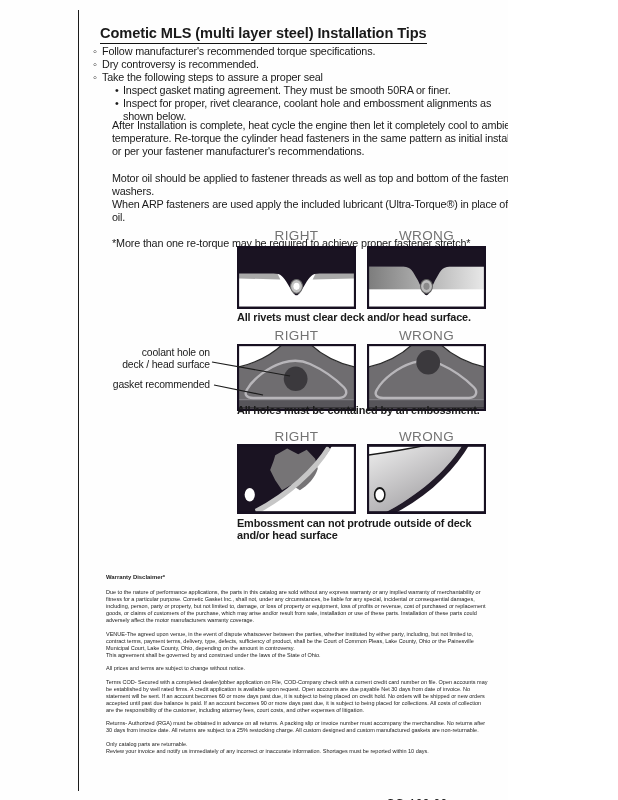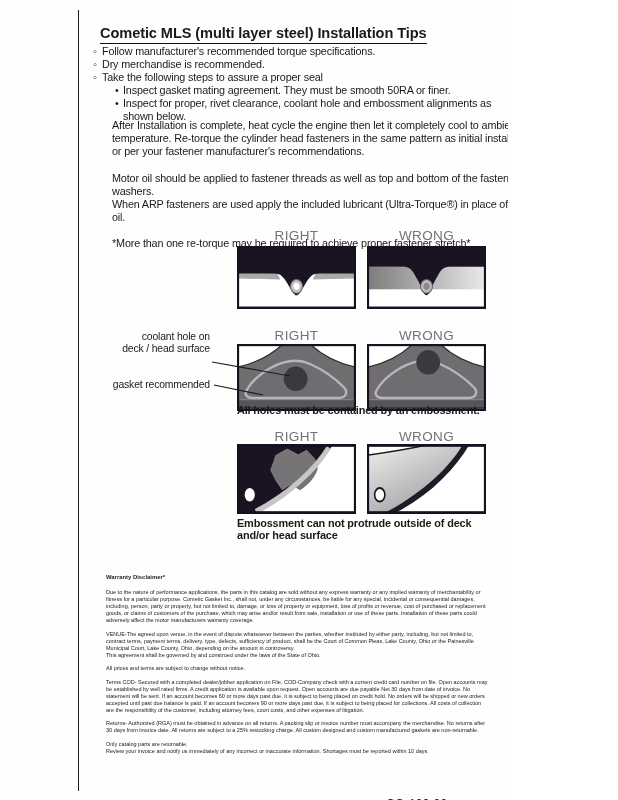--- a/index.html
+++ b/index.html
@@ -48,21 +48,21 @@
 
   <div class="title">Cometic MLS (multi layer steel) Installation Tips</div>
 
   <div class="tips">
     <div class="b-row">
         <span class="marker">◦</span>
         <span>Follow manufacturer's recommended torque specifications.</span>
       </div>
     <div class="b-row">
         <span class="marker">◦</span>
-        <span>Dry merchandise is recommended.</span>
+        <span>Dry controversy is recommended.</span>
       </div>
     <div class="b-row">
         <span class="marker">◦</span>
         <span>Take the following steps to assure a proper seal</span>
       </div>
     <div class="b-row sub">
         <span class="marker">•</span>
         <span>Inspect gasket mating agreement.  They must be smooth 50RA or finer.</span>
       </div>
     <div class="b-row sub">
@@ -105,25 +105,26 @@
       </defs>
       <rect x="0" y="0" width="140" height="64" fill="#ffffff"></rect>
       <rect x="1" y="21" width="138" height="23" fill="url(#deckGrad)"></rect>
       <path d="M0,0 H140 V21 H97 C88,21 86,26 80,35 C75,44 73,50 70,50 C67,50 65,44 60,35 C54,26 52,21 43,21 H0 Z" fill="#1a1322"></path>
       <circle cx="70" cy="41" r="7" fill="#bdbdbd" stroke="#5e5e5e" stroke-width="1.2"></circle>
       <circle cx="70" cy="41" r="3.6" fill="#8a8a8a"></circle>
       <rect x="1.2" y="1.2" width="137.6" height="61.6" fill="none" stroke="#171021" stroke-width="2.6"></rect>
     </svg>
   </div>
 
+  <div class="dg-caption" style="top:311px;">All rivets must clear deck and/or head surface.</div>
 
   <div class="dg-label" style="left:237px; top:328px;">RIGHT</div>
   <div class="dg-label" style="left:367px; top:328px;">WRONG</div>
 
-  <div class="callout" style="top:331px;">coolant hole on
+  <div class="callout" style="top:347px;">coolant hole on
 deck / head surface</div>
   <div class="callout" style="top:379px;">gasket recommended</div>
 
   <div class="dg-box" style="left:237px; top:344px; height:67px;">
     <svg viewBox="0 0 140 77" preserveAspectRatio="none">
       <rect x="0" y="0" width="140" height="77" fill="#6f6d70"></rect>
       <rect x="1" y="64" width="138" height="12" fill="#57555a"></rect>
       <line x1="1" y1="64" x2="139" y2="64" stroke="#908e93" stroke-width="1"></line>
       <line x1="1" y1="73" x2="139" y2="73" stroke="#3a383c" stroke-width="1.4"></line>
       <path d="M0,0 H54 C40,13 22,22 0,27 Z" fill="#ffffff" stroke="#2b2b2b" stroke-width="1.4"></path>

